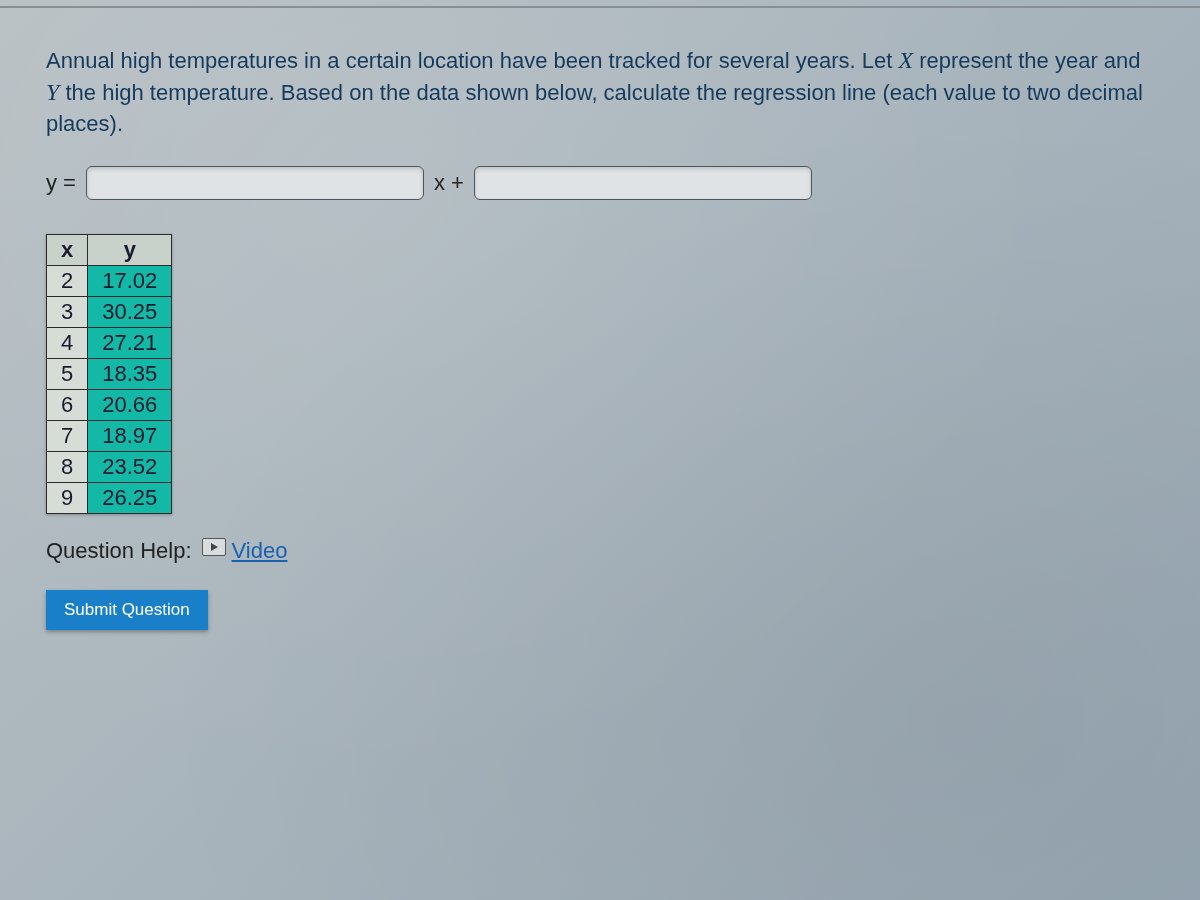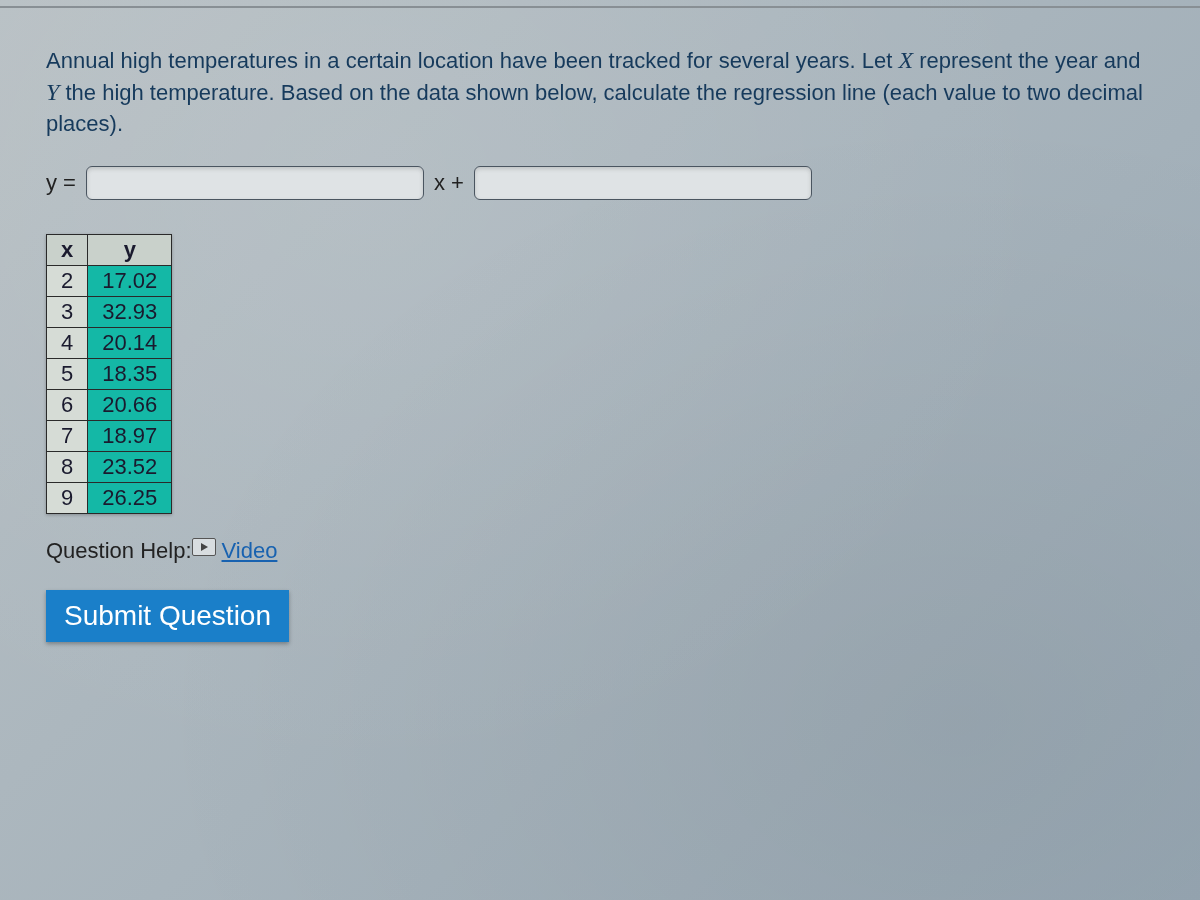--- a/index.html
+++ b/index.html
@@ -86,20 +86,21 @@
   }
   table.data td.y {
     background: #14b8a6;
   }
   .help-row {
     font-size: 22px;
     color: #222;
     margin-bottom: 26px;
     display: flex;
     align-items: center;
+    gap: 10px;
   }
   .video-link {
     color: #1862b0;
     text-decoration: underline;
     cursor: pointer;
     display: inline-flex;
     gap: 6px;
   }
   .video-icon {
     width: 22px;
@@ -114,21 +115,21 @@
   .video-icon .tri {
     width: 0; height: 0;
     border-left: 7px solid #444;
     border-top: 4px solid transparent;
     border-bottom: 4px solid transparent;
     margin-left: 2px;
   }
   .submit-btn {
     background: #1a7fc9;
     color: #fff;
-    font-size: 28px;
+    font-size: 17px;
     border: none;
     padding: 10px 18px;
     cursor: pointer;
     box-shadow: 0 2px 4px rgba(0,0,0,0.3);
     font-family: inherit;
   }
 </style>
 </head>
 <body>
 <div class="screen-texture"></div>
@@ -154,25 +155,25 @@
         <th>y</th>
       </tr>
     </thead>
     <tbody id="tbody">
         <tr>
           <td class="x">2</td>
           <td class="y">17.02</td>
         </tr>
         <tr>
           <td class="x">3</td>
-          <td class="y">32.93</td>
+          <td class="y">30.25</td>
         </tr>
         <tr>
           <td class="x">4</td>
-          <td class="y">20.14</td>
+          <td class="y">27.21</td>
         </tr>
         <tr>
           <td class="x">5</td>
           <td class="y">18.35</td>
         </tr>
         <tr>
           <td class="x">6</td>
           <td class="y">20.66</td>
         </tr>
         <tr>

